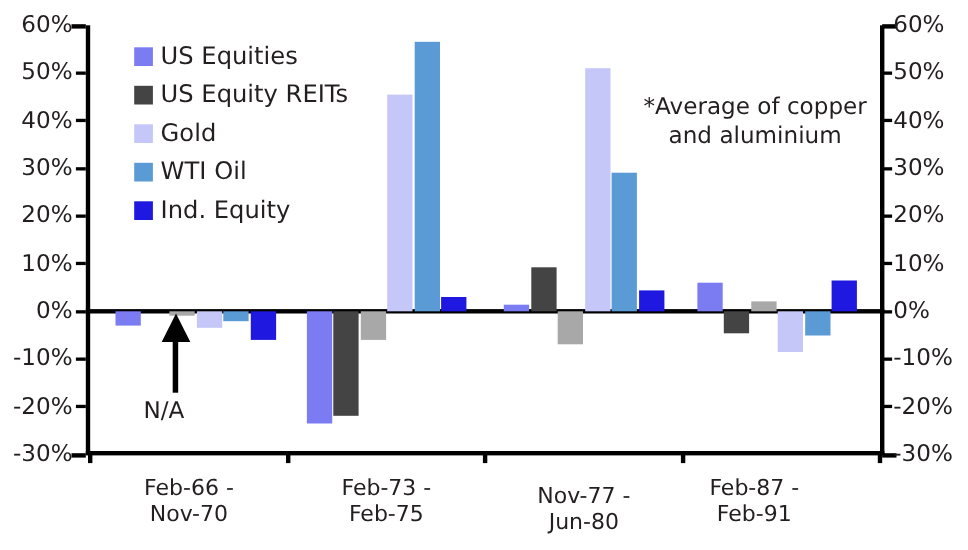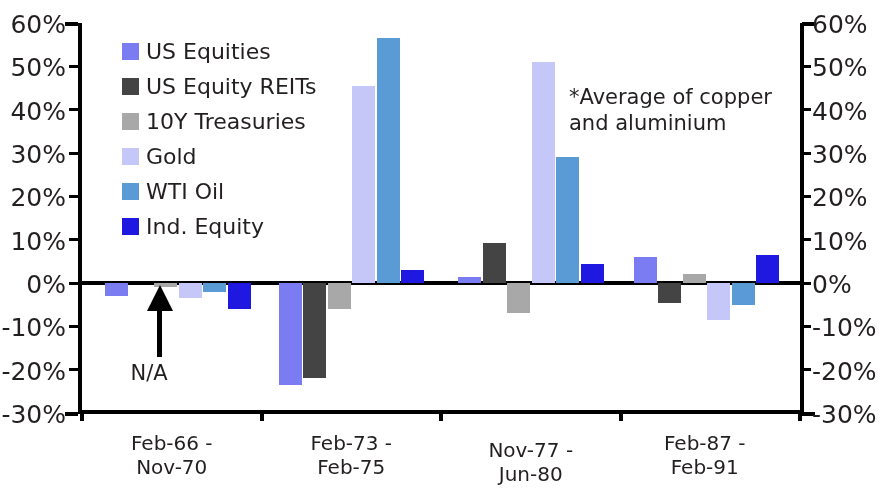--- a/index.html
+++ b/index.html
@@ -14,21 +14,21 @@
   .y-axis-right{left:800px;top:23px;width:4px;height:390px;}
   .zero-line{left:78px;top:281px;width:726px;height:4px;background:#000;position:absolute;}
   .bottom-line{left:78px;top:410px;width:726px;height:4px;background:#000;position:absolute;}
 
   .tick-left,.tick-right{position:absolute;height:3px;width:9px;background:#000;}
   .tick-left{left:69px;}
   .tick-right{left:802px;}
   .tick-left.long,.tick-right.long{width:13px;height:4px;}
   .tick-left.long{left:65px;}
 
-  .ylab{position:absolute;font-size:25px;line-height:1;white-space:nowrap;}
+  .ylab{position:absolute;font-size:21px;line-height:1;white-space:nowrap;}
   .ylab.left{right:814px;text-align:right;}
   .ylab.rt{left:812px;text-align:left;}
 
   
   #plot{position:absolute;left:82px;top:23px;width:718px;height:390px;}
   .cluster{position:absolute;top:0;height:390px;}
   .bar{position:absolute;bottom:0;}
   .bar-pos{}
   .bar-neg{}
 
@@ -39,21 +39,21 @@
         white-space:pre-line;}
 
   
   #legend{position:absolute;left:122px;top:34px;}
   .leg-row{display:flex;align-items:center;height:35px;}
   .leg-sw{width:17px;height:17px;margin-right:7px;flex:0 0 auto;}
   .leg-txt{font-size:22px;line-height:1;white-space:nowrap;}
 
   
   #annotation{position:absolute;left:569px;top:84px;width:235px;
-              font-size:21px;line-height:1.25;text-align:left;white-space:pre-line;}
+              font-size:21px;line-height:1.25;text-align:center;white-space:pre-line;}
 
   
   #na-group{position:absolute;left:118px;top:285px;width:70px;height:120px;}
   #na-arrow{position:absolute;left:21px;top:0;width:0;height:0;}
   .arrow-head{position:absolute;left:8px;top:0;width:0;height:0;
               border-left:13px solid transparent;border-right:13px solid transparent;
               border-bottom:26px solid #000;}
   .arrow-shaft{position:absolute;left:18px;top:24px;width:5px;height:48px;background:#000;}
   #na-text{position:absolute;left:0;top:76px;width:62px;text-align:center;font-size:21px;}
 </style>
@@ -151,36 +151,32 @@
       <div class="xtick" style="left: 618.5px;"></div>
       <div class="xtick" style="left: 798px;"></div>
     </div>
   <div id="x-labels">
       <div class="xlab" style="left: 82px; width: 179.5px; top: 432px;">Feb-66 -
 Nov-70</div>
       <div class="xlab" style="left: 261.5px; width: 179.5px; top: 432px;">Feb-73 -
 Feb-75</div>
       <div class="xlab" style="left: 441px; width: 179.5px; top: 439px;">Nov-77 -
 Jun-80</div>
-      <div class="xlab" style="left: 615px; width: 179.5px; top: 432px;">Feb-87 -
+      <div class="xlab" style="left: 596px; width: 179.5px; top: 432px;">Feb-87 -
 Feb-91</div>
     </div>
 
   <div id="legend">
       <div class="leg-row">
         <span class="leg-sw" style="background: rgb(123, 123, 242);"></span>
         <span class="leg-txt">US Equities</span>
       </div>
       <div class="leg-row">
         <span class="leg-sw" style="background: rgb(68, 68, 68);"></span>
         <span class="leg-txt">US Equity REITs</span>
-      </div>
-      <div class="leg-row">
-        <span class="leg-sw" style="background: rgb(168, 168, 168);"></span>
-        <span class="leg-txt">10Y Treasuries</span>
       </div>
       <div class="leg-row">
         <span class="leg-sw" style="background: rgb(196, 199, 247);"></span>
         <span class="leg-txt">Gold</span>
       </div>
       <div class="leg-row">
         <span class="leg-sw" style="background: rgb(91, 155, 213);"></span>
         <span class="leg-txt">WTI Oil</span>
       </div>
       <div class="leg-row">

